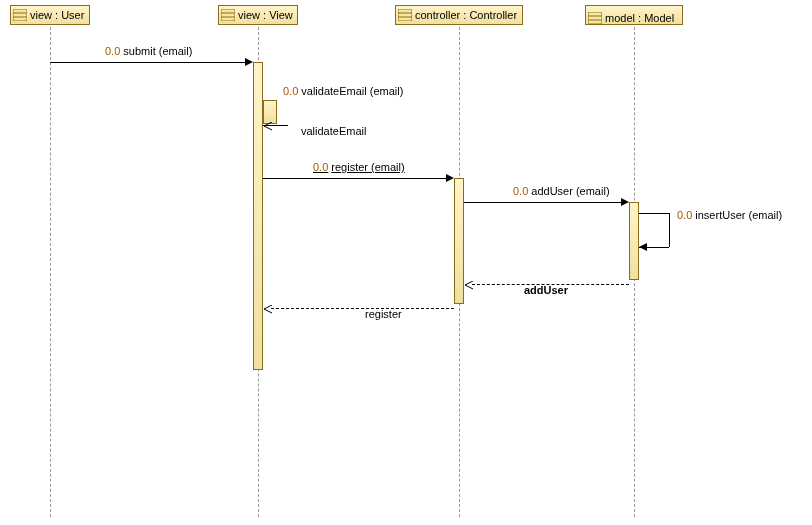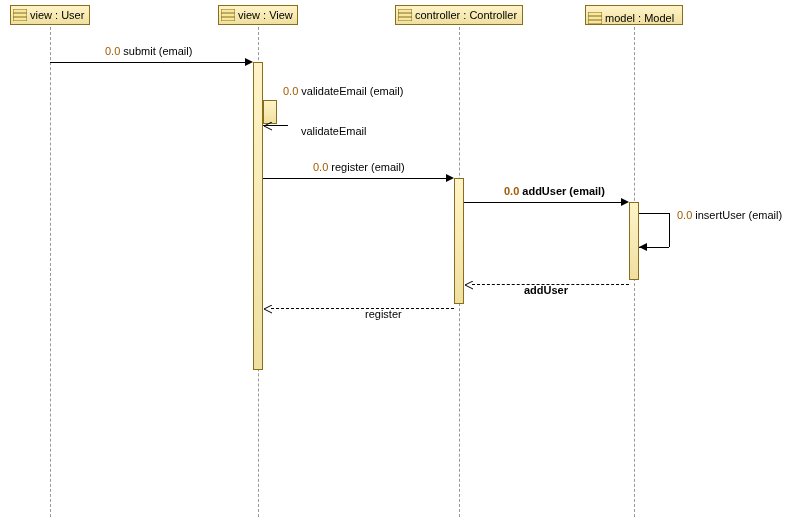--- a/index.html
+++ b/index.html
@@ -166,29 +166,29 @@
       </svg>
   </div>
   <div class="label" style="left:38px; bottom:2px;">
     <span>validateEmail</span>
   </div>
 </div>
 
 <div class="msg" style="left:263px; top:171px; width:191px;">
   <div class="solid-line" style="left:0; width:183px; top:7px;"></div>
   <div class="arrow-solid-right" style="left:183px; top:3px;"></div>
-  <div class="label" style="left:50px;">
+  <div class="label" style="left:50px;text-decoration:underline;">
     <span class="num">0.0</span><span>register (email)</span>
   </div>
 </div>
 
 <div class="msg" style="left:464px; top:195px; width:165px;">
   <div class="solid-line" style="left:0; width:157px; top:7px;"></div>
   <div class="arrow-solid-right" style="left:157px; top:3px;"></div>
-  <div class="label" style="left:40px;font-weight:bold;">
+  <div class="label" style="left:49px;">
     <span class="num">0.0</span><span>addUser (email)</span>
   </div>
 </div>
 
 <div class="msg" style="left:639px; top:213px; width:160px; height:40px;">
   <div class="solid-line" style="left:0; width:30px; top:0;"></div>
   <div style="position:absolute; left:30px; top:0; width:0; height:34px; border-left:1px solid #000;"></div>
   <div class="solid-line" style="left:0; width:30px; top:34px;"></div>
   <div class="arrow-solid-left" style="left:0px; top:30px;"></div>
   <div class="label" style="left:38px; bottom:32px;">

